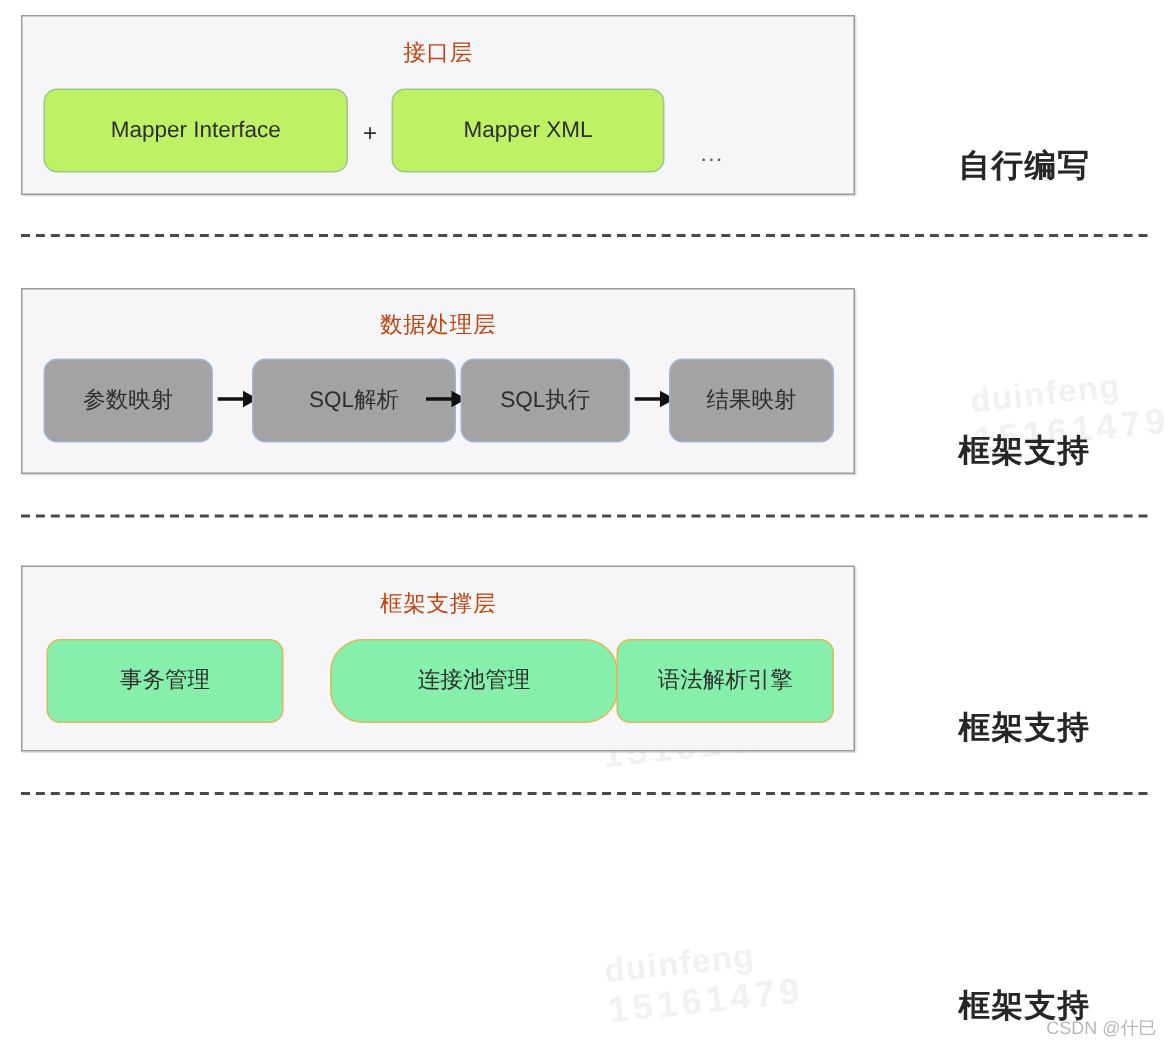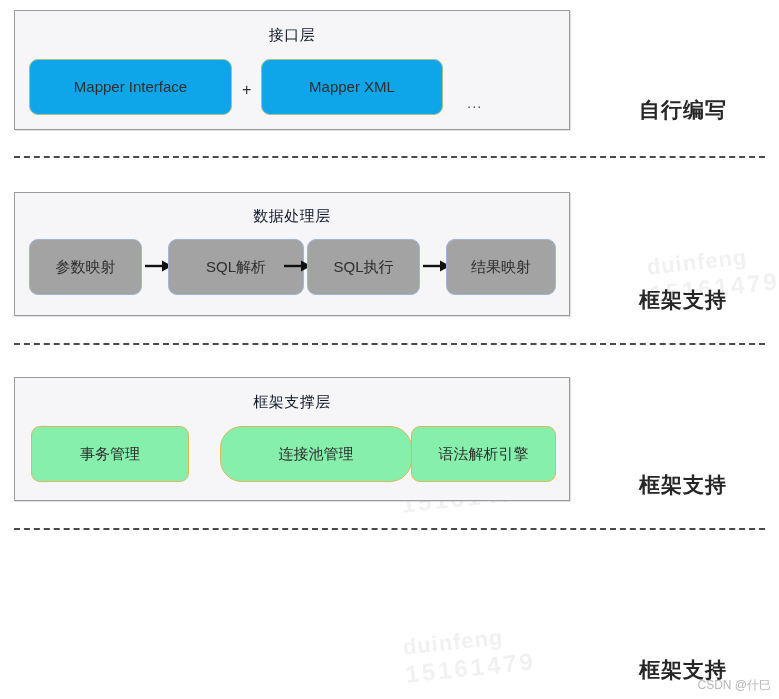--- a/index.html
+++ b/index.html
@@ -60,38 +60,38 @@
     border: 1px solid #9b9b9e;
     box-shadow: 1px 1px 0 rgba(0,0,0,0.12);
   }
 
   .panel-title {
     position: absolute;
     left: 0;
     width: 100%;
     text-align: center;
     font-size: 15px;
-    color: #0f172a;
+    color: #c2410c;
     letter-spacing: 0.5px;
   }
 
   
   .node {
     position: absolute;
     box-sizing: border-box;
     border-radius: 9px;
     display: flex;
     align-items: center;
     justify-content: center;
     font-size: 15px;
     color: #2e2e2e;
     text-align: center;
     line-height: 1.2;
   }
-  .node.green  { background: #0ea5e9; border: 1px solid #9fc48e; }
+  .node.green  { background: #bef264; border: 1px solid #9fc48e; }
   .node.blue   { background: #a3a3a3; border: 1px solid #9fb4d8; }
   .node.yellow { background: #86efac; border: 1px solid #dbb85a; }
   .node.peach  { background: #fce5d2; border: 1px solid #dfa43f; }
 
   .plus-sign {
     position: absolute;
     font-size: 16px;
     color: #2e2e2e;
   }
   .ellipsis-mark {

